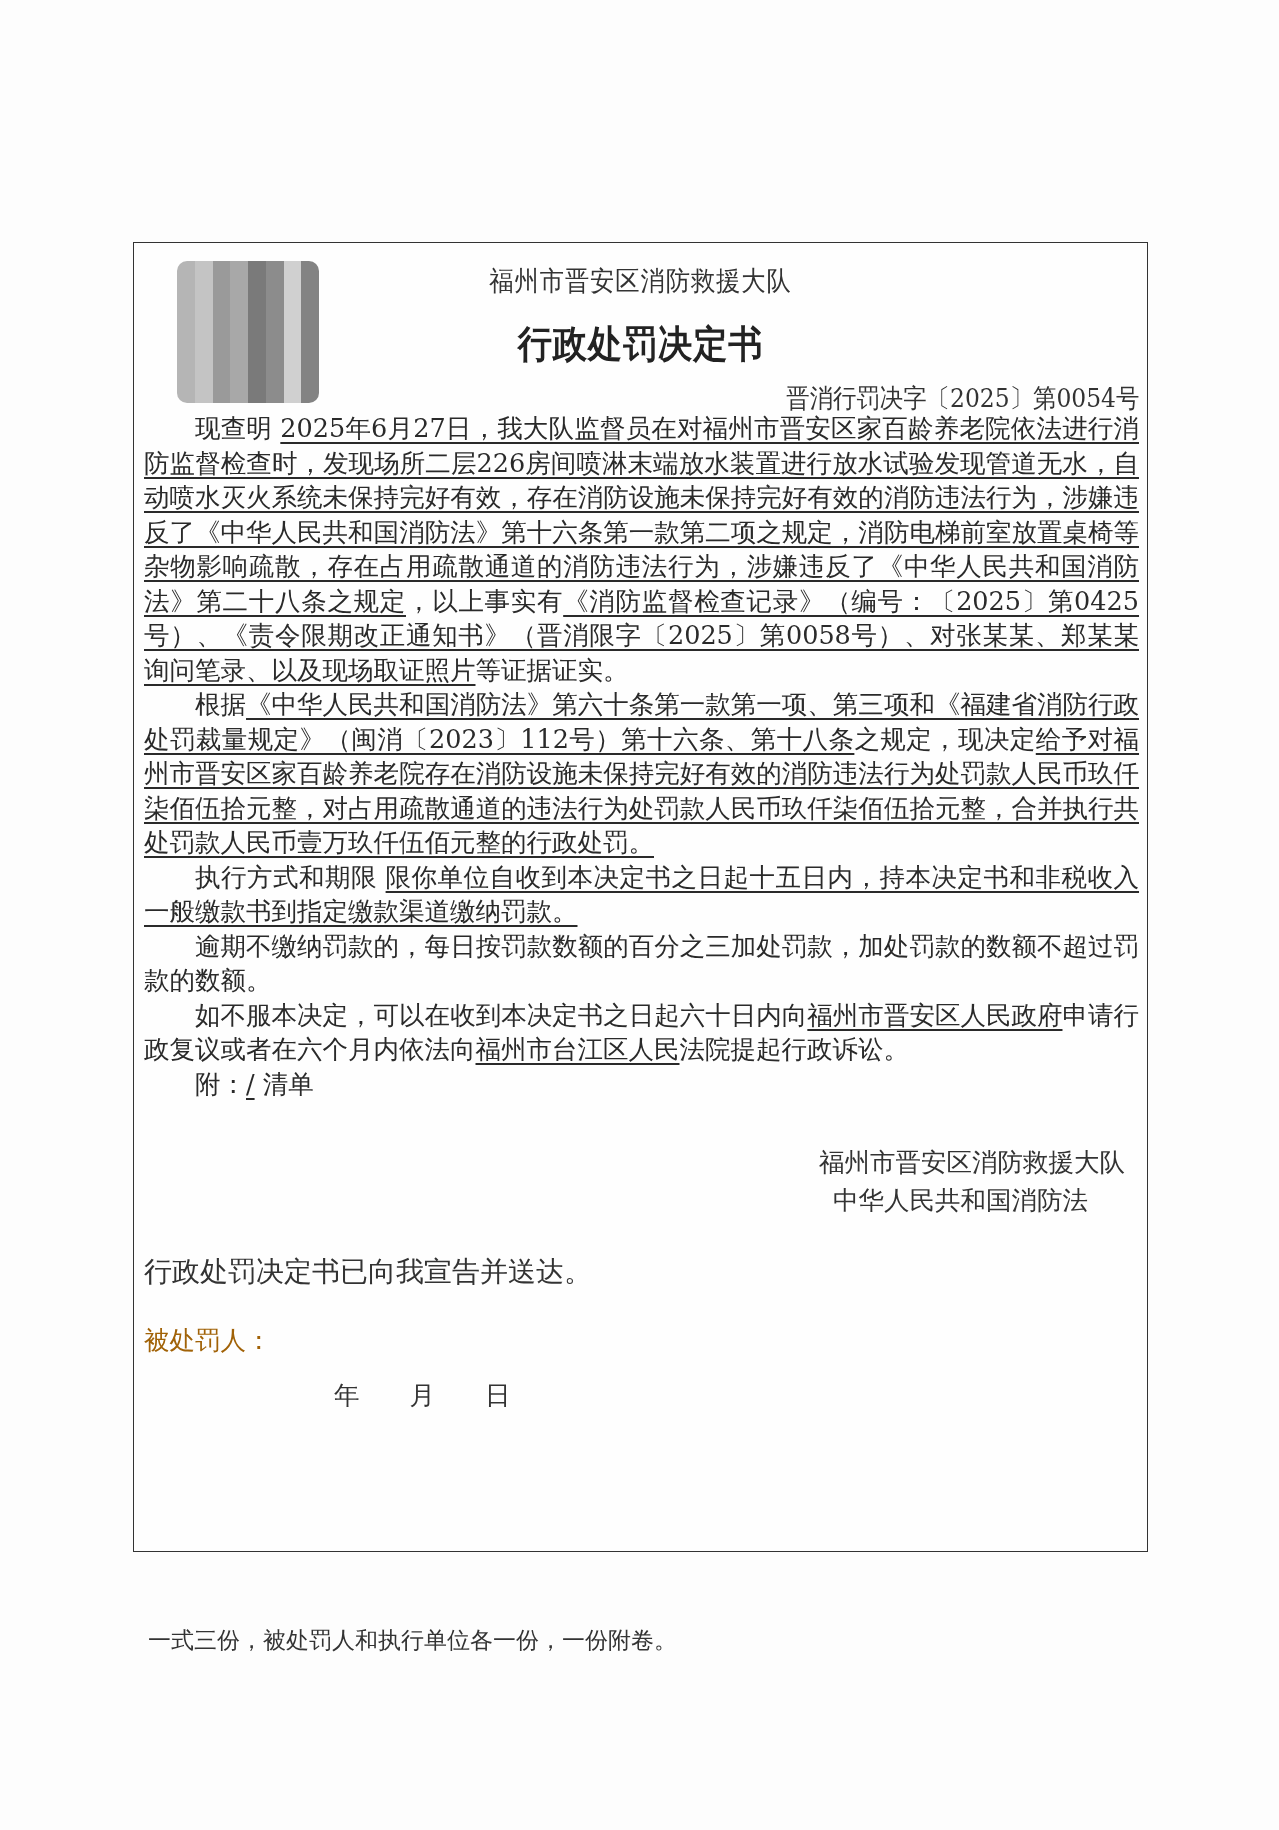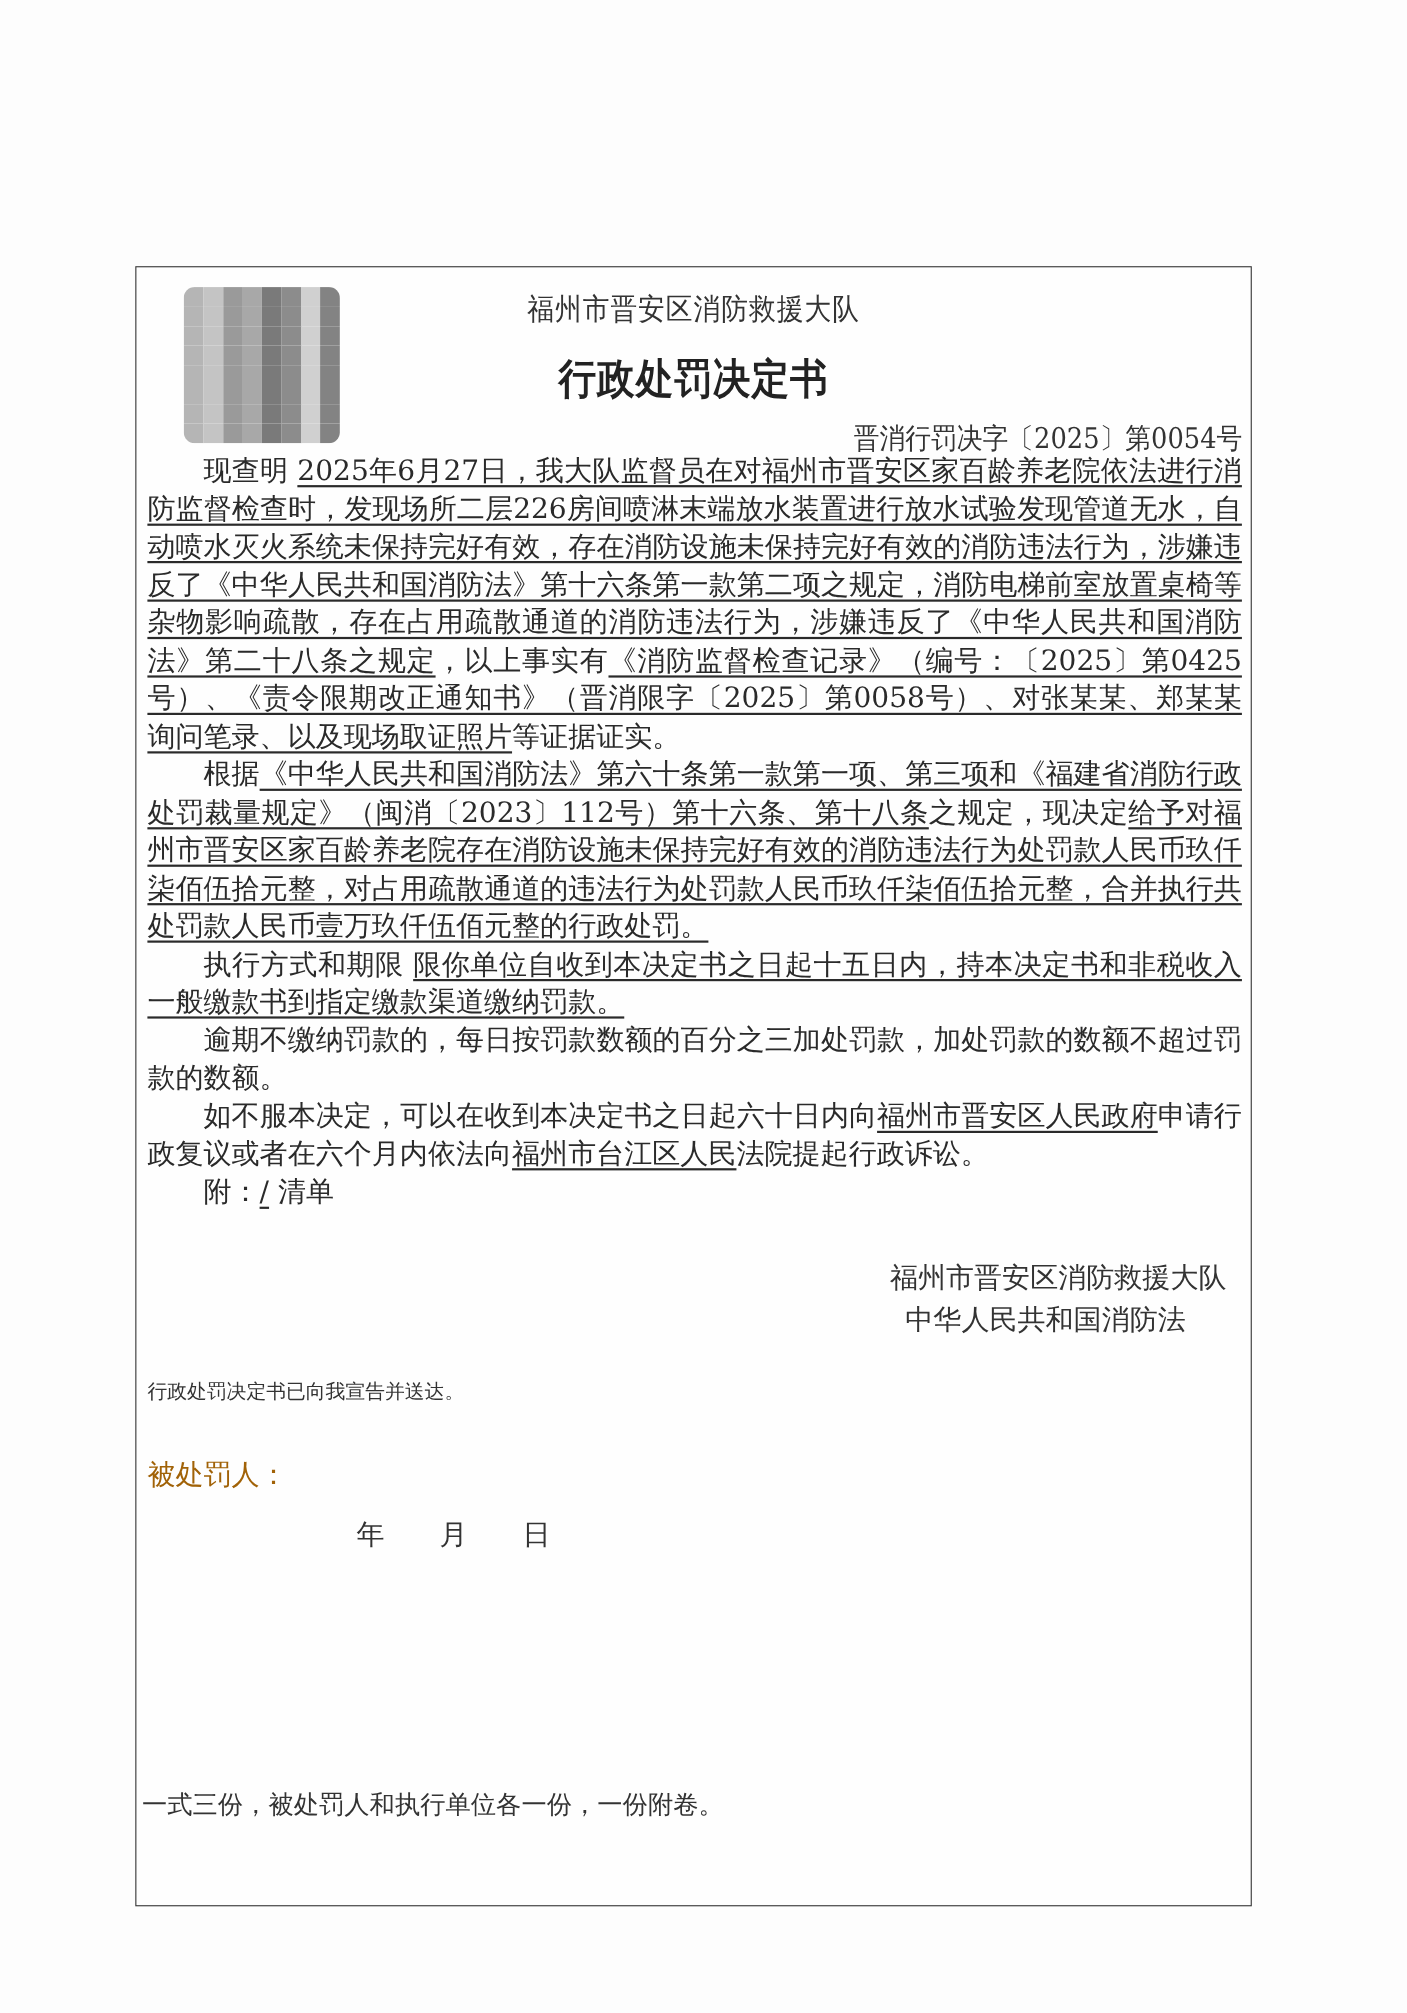--- a/index.html
+++ b/index.html
@@ -1,21 +1,21 @@
 <!DOCTYPE html>
 <html><head>
 <meta charset="utf-8">
 <style>
   html, body { margin:0; padding:0; }
   body {
     width:1279px; height:1830px; background:#fdfdfd; position:relative; overflow:hidden;
     font-family: "DejaVu Serif", "Liberation Serif", serif; color:#222;
   }
   .frame {
-    position:absolute; left:123px; top:242px; width:1015px; height:1491px;
+    position:absolute; left:133px; top:242px; width:1015px; height:1310px;
     border:1.5px solid #333; background:#fefefe; box-sizing:border-box;
   }
   .qr {
     position:absolute; left:43px; top:18px; width:142px; height:142px;
     display:grid; grid-template-columns:repeat(8,1fr); grid-template-rows:repeat(8,1fr);
     border-radius:10px; overflow:hidden; filter:blur(0.6px);
   }
   .qr span { display:block; }
   .org-title {
     position:absolute; left:0; right:0; top:20px; text-align:center;
@@ -32,26 +32,26 @@
   .body {
     position:absolute; left:10px; right:8px; top:168px;
     font-size:25.5px; line-height:34.5px; color:#2a2a2a;
   }
   .para { margin:0; text-indent:2em; text-align:justify; text-align-last:left; }
   .u { text-decoration:underline; text-decoration-thickness:1.5px; text-underline-offset:5px; }
   .sig-block {
     position:absolute; right:22px; top:900px; font-size:25.5px; line-height:38px; color:#333;
   }
   .sig-date { padding-left:14px; }
-  .served { position:absolute; left:10px; top:1010px; font-size:18px; color:#333; }
+  .served { position:absolute; left:10px; top:1010px; font-size:28px; color:#333; }
   .punished { position:absolute; left:10px; top:1080px; font-size:25.5px; color:#a16207; }
   .blank-date { position:absolute; left:200px; top:1135px; font-size:25.5px; color:#333; word-spacing:0; }
   .blank-date span { display:inline-block; margin-right:50px; }
   .footnote {
-    position:absolute; left:129px; top:1625px; font-size:23px; color:#333;
+    position:absolute; left:148px; top:1625px; font-size:23px; color:#333;
   }
 </style>
 </head>
 <body>
 
 <div class="frame">
   <div class="qr" id="qr">
       <span style="background: rgb(181, 181, 181);"></span>
       <span style="background: rgb(196, 196, 196);"></span>
       <span style="background: rgb(154, 154, 154);"></span>

